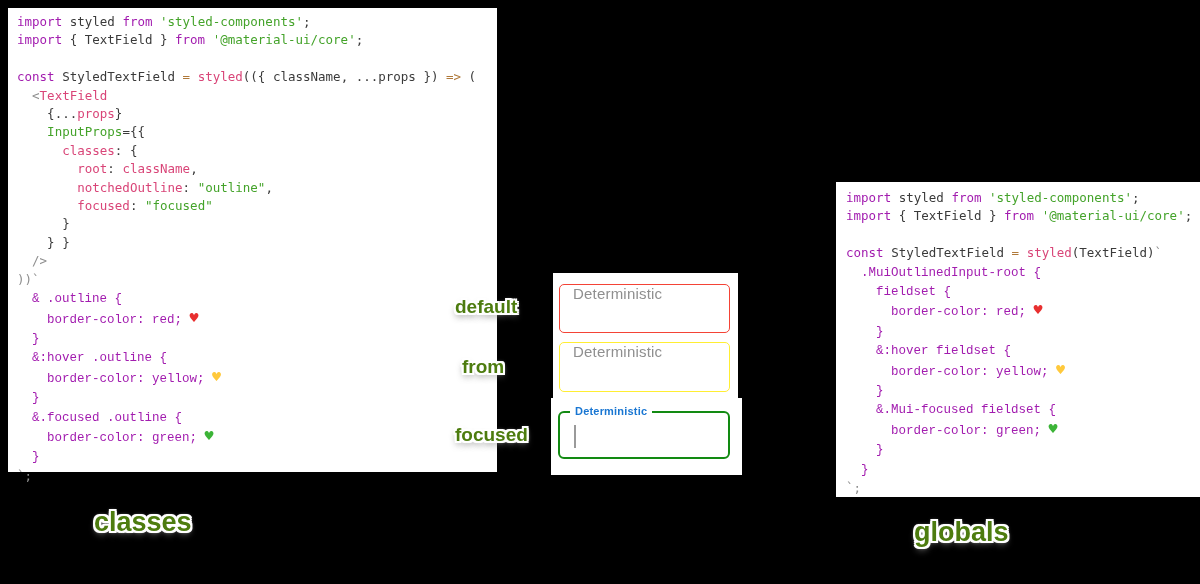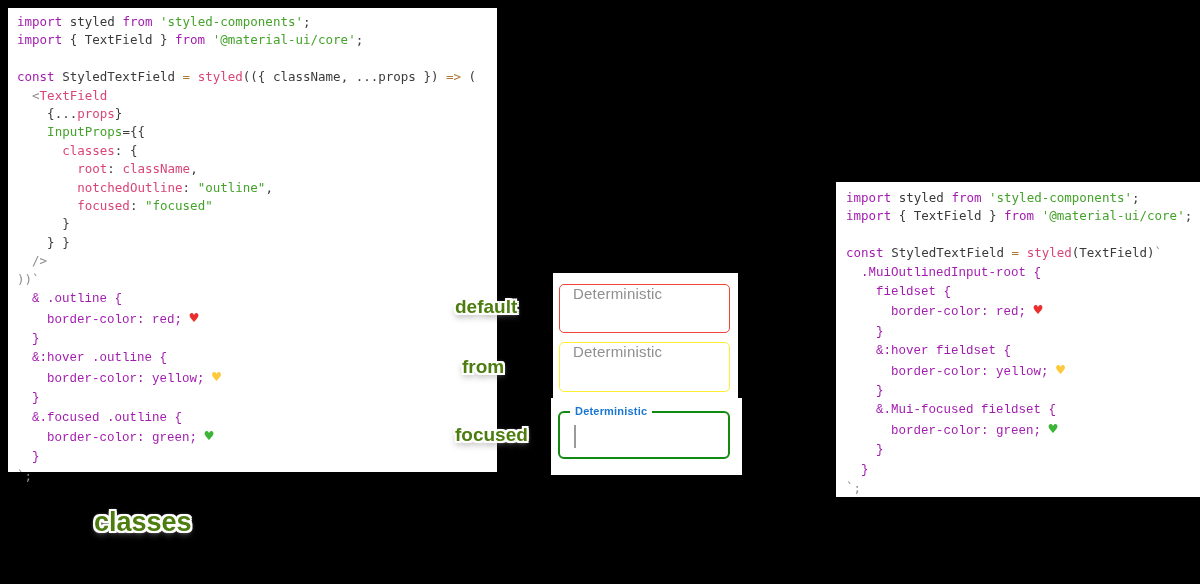--- a/index.html
+++ b/index.html
@@ -73,14 +73,15 @@
   <div class="tf tf-focused" style="border-color: rgb(18, 138, 18);">
     <span class="tf-label" style="color: rgb(25, 118, 210);">Deterministic</span>
     <div class="tf-cursor"></div>
   </div>
 
   <div class="outlined state-label lbl-default">default</div>
   <div class="outlined state-label lbl-hover">from</div>
   <div class="outlined state-label lbl-focused">focused</div>
 
   <div class="outlined caption cap-left">classes</div>
+  <div class="outlined caption cap-right">globals</div>
 
 </div>
 
 </body></html>

